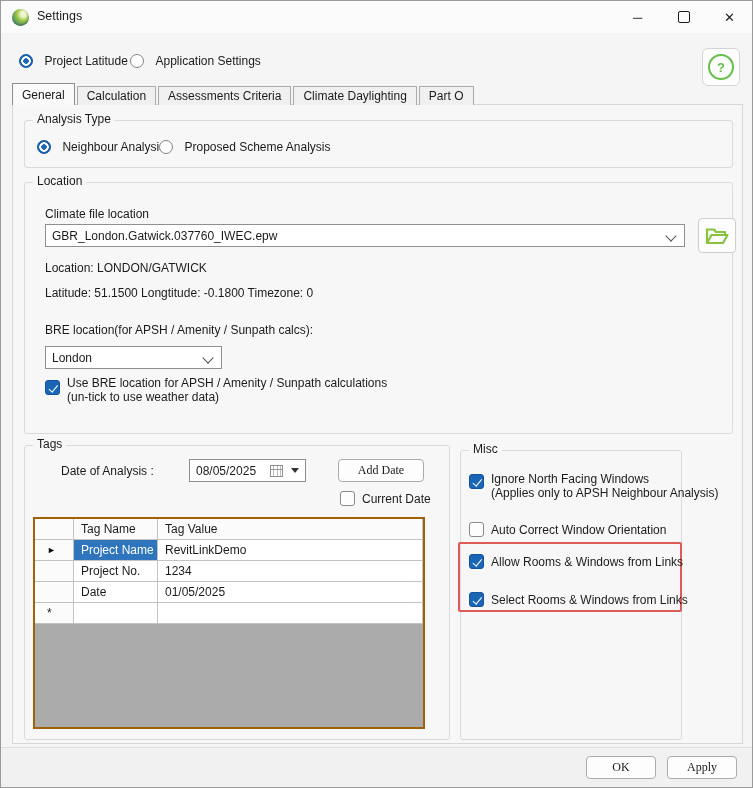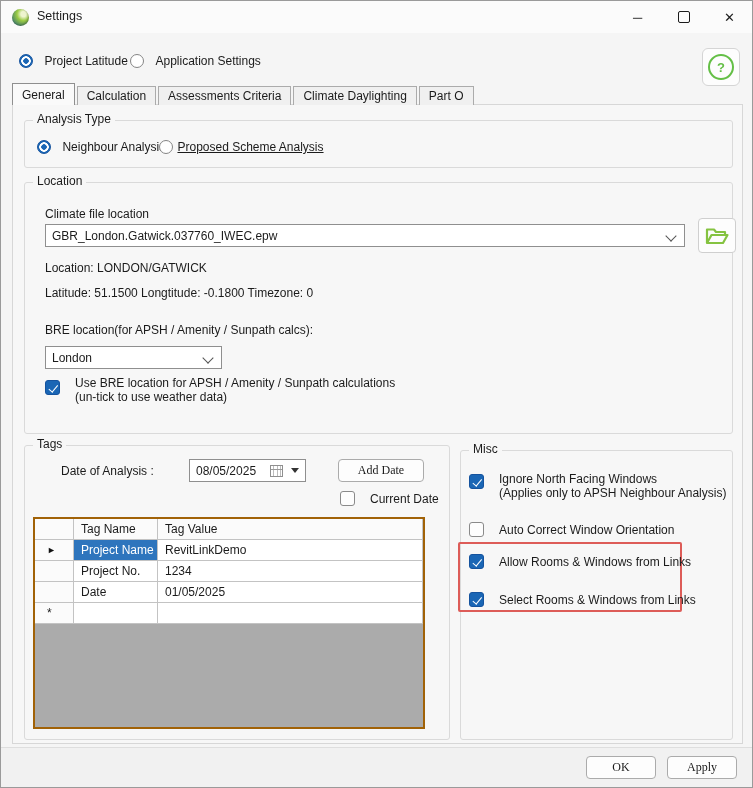--- a/index.html
+++ b/index.html
@@ -46,21 +46,21 @@
     font-size:12px;color:#1b1b1b;padding:4px 13px 0 6px;}
   .btn{background:#fdfdfd;border:1px solid #ababab;border-radius:4px;box-sizing:border-box;
     font-size:12px;color:#1b1b1b;display:flex;align-items:center;justify-content:center;cursor:pointer;
     font-family:Liberation Serif, serif;}
   
   .cb{width:15px;height:15px;border-radius:3px;box-sizing:border-box;position:relative;flex:none;display:inline-block;}
   .cb.checked{background:#1a66b5;border:1px solid #15539e;}
   .cb.checked::after{content:"";position:absolute;left:4.5px;top:1.5px;width:3.5px;height:7.5px;
     border:solid #fff;border-width:0 1.8px 1.8px 0;transform:rotate(40deg);}
   .cb.unchecked{background:#fdfdfd;border:1px solid #8a8a8a;}
-  .cbrow{display:flex;align-items:flex-start;gap:15px;}
+  .cbrow{display:flex;align-items:flex-start;gap:7px;}
   
   #tagtable{background:#ababab;border:2px solid #a16207;box-sizing:border-box;}
   .tt-grid{display:grid;grid-template-columns:39px 84px 1fr;}
   .tt-cell{background:#fff;border-right:1px solid #c3c3c3;border-bottom:1px solid #c3c3c3;
     height:21px;box-sizing:border-box;font-size:12px;color:#1b1b1b;padding:3px 0 0 7px;overflow:hidden;white-space:nowrap;}
   .tt-head{background:#fbfbfb;}
   .tt-sel{background:#fbfbfb;padding-left:12px;}
   .tt-selected{background:#2e75bd;color:#fff;}
   .tt-arrow{font-size:9px;color:#111;padding-top:5px;}
   
@@ -120,21 +120,21 @@
   <div id="tabpage" class="abs">
 
     <div class="groupbox abs" style="left:11px;top:15px;width:709px;height:48px;">
       <span class="gb-title">Analysis Type</span>
       <div class="abs" style="left:12px;top:16px;">
         <span class="radio sel" style="vertical-align:-3px;"></span>
         <span class="rlabel" style="margin-left:7px;">Neighbour Analysis</span>
       </div>
       <div class="abs" style="left:134px;top:16px;">
         <span class="radio unsel" style="vertical-align:-3px;"></span>
-        <span class="rlabel" style="text-decoration:underline;">Proposed Scheme Analysis</span>
+        <span class="rlabel" style="margin-left:7px;">Proposed Scheme Analysis</span>
       </div>
     </div>
 
     <div class="groupbox abs" style="left:11px;top:77px;width:709px;height:252px;">
       <span class="gb-title">Location</span>
       <div class="lbl abs" style="left:20px;top:24px;">Climate file location</div>
       <div class="combo abs" style="left:20px;top:41px;width:640px;">
         <span>GBR_London.Gatwick.037760_IWEC.epw</span>
         <span class="chev"></span>
       </div>
@@ -194,21 +194,21 @@
           <div class="tt-cell">Date</div>
           <div class="tt-cell">01/05/2025</div>
 
           <div class="tt-cell tt-sel"><span>*</span></div>
           <div class="tt-cell"></div>
           <div class="tt-cell"></div>
         </div>
       </div>
     </div>
 
-    <div class="groupbox abs" style="left:447px;top:345px;width:273px;height:290px;">
+    <div class="groupbox abs" style="left:447px;top:345px;width:222px;height:290px;">
       <span class="gb-title">Misc</span>
 
       <div class="cbrow abs" style="left:8px;top:21px;">
         <span class="cb checked" style="margin-top:2px;"></span>
         <span>
           <div class="lbl">Ignore North Facing Windows</div>
           <div class="lbl">(Applies only to APSH Neighbour Analysis)</div>
         </span>
       </div>
 

